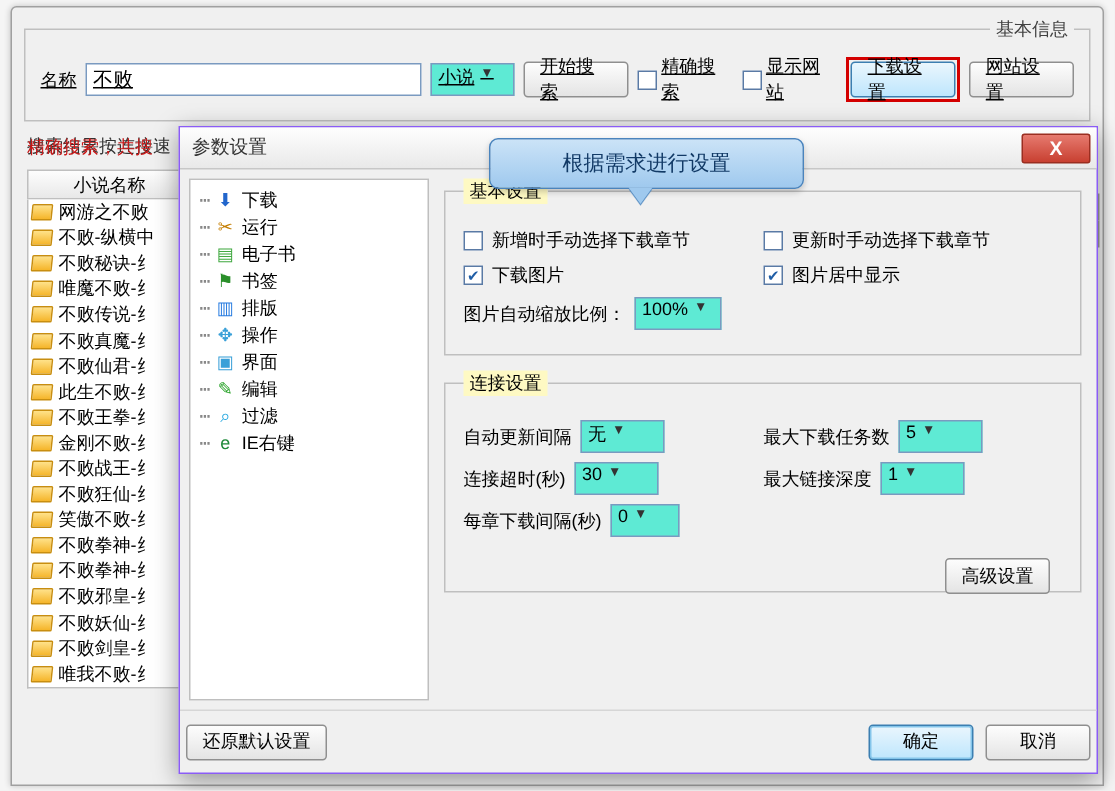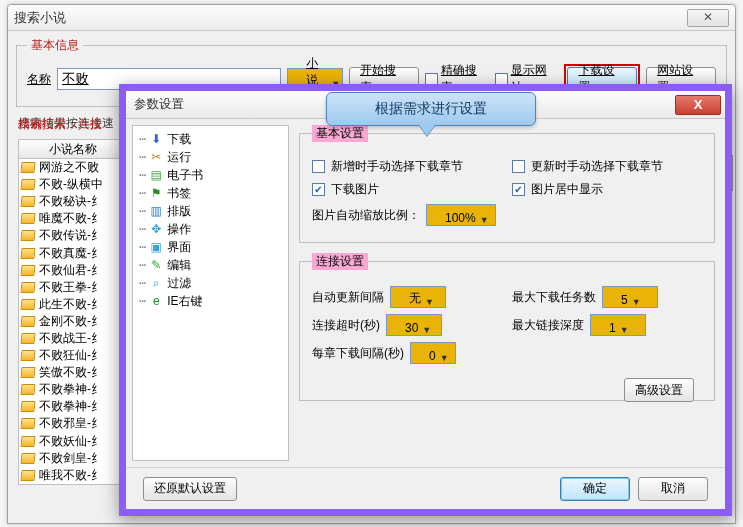--- a/index.html
+++ b/index.html
@@ -6,88 +6,84 @@
   body { margin:0; background:#f5f5f5; width:743px; height:527px; position:relative; overflow:hidden; font-size:12px; }
 
   
   .main-window { position:absolute; left:7px; top:4px; width:729px; height:520px; background:#f0f0f0; border:1px solid #a0a0a0; border-radius:4px 4px 0 0; box-shadow:0 0 4px rgba(0,0,0,.2); }
   .main-titlebar { height:26px; background:linear-gradient(#fdfdfd,#ebebeb); border-bottom:1px solid #c8c8c8; display:flex; align-items:center; padding:0 6px; border-radius:4px 4px 0 0;}
   .main-titlebar .title { flex:1; color:#333; font-size:13px; }
   .main-titlebar .win-close { width:42px; height:18px; border:1px solid #a6a6a6; border-radius:2px; background:linear-gradient(#f6f6f6,#e2e2e2); text-align:center; line-height:14px; font-family:Arial; color:#555;}
   .main-body { position:relative; padding:6px 8px; }
 
   fieldset.basic { border:1px solid #bfbfbf; margin:0 0 4px 0; padding:8px 10px 10px 10px; }
-  fieldset.basic > legend { padding:0 4px; color:#b91c1c; }
+  fieldset.basic > legend { padding:0 4px; color:#404040;text-align:right; }
   .row-search { display:flex; align-items:center; gap:6px; flex-wrap:nowrap;text-decoration:underline; }
   .lbl { white-space:nowrap; }
   .text-input { height:22px; border:1px solid #7a9ac0; background:#fff; padding:0 4px; }
-  .combo { height:22px; border:1px solid #7a9ac0; background:#eab308; display:inline-flex; align-items:flex-end; padding:0 2px 0 18px; gap:4px;}
+  .combo { height:22px; border:1px solid #7a9ac0; background:#5eead4; display:inline-flex; align-items:flex-start; padding:0 2px 0 4px; gap:4px;}
   .combo .caret { font-size:9px; color:#333;}
   .btn { height:24px; border:1px solid #8f8f8f; background:linear-gradient(#fdfdfd,#e4e4e4); border-radius:3px; padding:0 10px; display:inline-flex; align-items:center; justify-content:center; cursor:default;}
   .chk { display:inline-flex; align-items:center; gap:3px; }
   .chk .box { width:13px; height:13px; border:1px solid #5a7aa5; background:#fff; display:inline-flex; align-items:center; justify-content:center; font-size:10px; color:#205ea6; }
   .highlight-red { border:2.5px solid #d40000; padding:1px; display:inline-flex;}
   .highlight-red .btn { border-color:#3c7fb1; background:linear-gradient(#eaf6fd,#bee6fd); }
 
   .results-label { margin:8px 0 3px 2px; color:#333;}
   
   .list-wrap { position:absolute; left:10px; top:108px; width:110px; }
   .list-header { background:linear-gradient(#fdfdfd,#e8e8e8); border:1px solid #bfbfbf; text-align:center; height:20px; line-height:18px;}
   .list-body { border:1px solid #bfbfbf; border-top:none; background:#fff; max-height:340px; overflow:hidden;}
   .list-row { display:flex; align-items:center; gap:4px; height:17.1px; padding:0 2px; white-space:nowrap; overflow:hidden; font-size:12px;}
   .book-icon { width:14px; height:11px; background:linear-gradient(#ffe28a,#f5b52a); border:1px solid #c88e10; border-radius:1px; flex:0 0 auto; transform:skewX(-6deg); }
   .footer-status { position:absolute; left:10px; bottom:8px; color:#c81717; }
 
   .side-btns { position:absolute; right:2px; top:124px; display:flex; flex-direction:column; gap:0;}
   .side-btns .mini { width:20px; height:18px; border:1px solid #9b9b9b; background:linear-gradient(#fdfdfd,#e6e6e6); font-size:10px; text-align:center; line-height:16px;}
 
   
-  .dialog { position:absolute; left:119px; top:84px; width:613px; height:432px; background:#f0f0f0; border:7px solid #8b5cf6; box-shadow:0 4px 16px rgba(0,0,0,.4); }
+  .dialog { position:absolute; left:119px; top:84px; width:613px; height:432px; background:#f0f0f0; border:1px solid #8b5cf6; box-shadow:0 4px 16px rgba(0,0,0,.4); }
   .dlg-titlebar { height:28px; background:linear-gradient(#fefefe,#e9e9e9); display:flex; align-items:center; padding-left:8px; border-bottom:1px solid #c7c7c7;}
   .dlg-titlebar .title { flex:1; color:#333; font-size:12.5px;}
   .dlg-close { width:46px; height:20px; background:linear-gradient(#e67a6f,#c84031); border:1px solid #9a2e21; border-radius:2px; color:#fff; text-align:center; line-height:17px; font-family:Arial; font-weight:bold; margin-right:4px; font-size:13px;}
   .dlg-body { display:flex; height:calc(100% - 28px - 42px); }
   
   .tree { width:160px; border:1px solid #bfbfbf; background:#fff; margin:6px; padding:4px 2px; overflow:auto;}
   .tree-item { display:flex; align-items:center; gap:4px; height:18px; padding-left:4px; font-size:12px; white-space:nowrap;}
   .tree-item .dots { color:#888; letter-spacing:-1px; font-family:monospace;}
   .ticon { width:14px; height:14px; display:inline-flex; align-items:center; justify-content:center; font-size:12px;}
   .ic-download{color:#2266cc;} .ic-run{color:#c47d00;} .ic-ebook{color:#44aa44;} .ic-bookmark{color:#2a8f2a;}
   .ic-layout{color:#2a7de1;} .ic-operate{color:#3aa0d8;} .ic-ui{color:#3aa0d8;} .ic-edit{color:#23a023;}
   .ic-filter{color:#27a8e0;} .ic-ie{color:#1f8a3a;}
 
   
   .panel { flex:1; padding:6px 10px 6px 4px; position:relative;}
   fieldset.grp { border:1px solid #bfbfbf; margin:0 0 10px 0; padding:10px 12px;}
-  fieldset.grp > legend { padding:0 4px; background:#f9a8d4 }
+  fieldset.grp > legend { padding:0 4px; background:#fef9c3 }
   .form-row { display:flex; align-items:center; gap:10px; margin:6px 0;}
   .form-row .cell { display:flex; align-items:center; gap:6px; min-width:190px;}
   .btn-adv { position:absolute; right:20px; bottom:-2px;}
 
-  .dlg-footer { height:42px; border-top:1px solid #d6d6d6; display:flex; align-items:center; padding:0 17px; gap:8px;}
+  .dlg-footer { height:42px; border-top:1px solid #d6d6d6; display:flex; align-items:center; padding:0 4px; gap:8px;}
   .dlg-footer .spacer { flex:1;}
   .btn.primary { border-color:#3c7fb1; background:linear-gradient(#eaf6fd,#bee6fd); box-shadow:0 0 0 1px #84c5ea inset; }
   .btn.wide { padding:0 22px;}
 
   
   .callout { position:absolute; left:326px; top:92px; width:210px; height:34px;
     background:linear-gradient(#cbe3f7,#9fc9ee); border:1px solid #4a84bd; border-radius:6px;
     display:flex; align-items:center; justify-content:center; color:#123a66; font-size:14px; z-index:20; box-shadow:0 2px 4px rgba(0,0,0,.2);}
   .callout::after { content:""; position:absolute; left:92px; bottom:-11px; width:0; height:0;
     border-left:8px solid transparent; border-right:8px solid transparent; border-top:11px solid #9fc9ee; filter:drop-shadow(0 1px 0 #4a84bd);}
 
 </style>
 </head>
 <body>
 
 <div class="main-window">
-  <div class="main-titlebar">
-    <span class="title">搜索小说</span>
-    <div class="win-close">✕</div>
-  </div>
   <div class="main-body">
     <fieldset class="basic">
       <legend>基本信息</legend>
       <div class="row-search">
         <span class="lbl">名称</span>
         <input class="text-input" style="width: 225px;" value="不败">
         <span class="combo" style="width:56px">
           <span>小说</span>
           <span class="caret">▼</span>
         </span>
@@ -135,25 +131,25 @@
           <div class="list-row">
             <span class="book-icon"></span>
             <span>不败真魔-纟</span>
           </div>
           <div class="list-row">
             <span class="book-icon"></span>
             <span>不败仙君-纟</span>
           </div>
           <div class="list-row">
             <span class="book-icon"></span>
+            <span>此生不败-纟</span>
+          </div>
+          <div class="list-row">
+            <span class="book-icon"></span>
             <span>不败王拳-纟</span>
-          </div>
-          <div class="list-row">
-            <span class="book-icon"></span>
-            <span>此生不败-纟</span>
           </div>
           <div class="list-row">
             <span class="book-icon"></span>
             <span>金刚不败-纟</span>
           </div>
           <div class="list-row">
             <span class="book-icon"></span>
             <span>不败战王-纟</span>
           </div>
           <div class="list-row">
@@ -283,21 +279,21 @@
             <span>下载图片</span>
           </label>
           <label class="chk cell">
             <span class="box">✔</span>
             <span>图片居中显示</span>
           </label>
         </div>
         <div class="form-row">
           <span class="cell">
             <span>图片自动缩放比例：</span>
-            <span class="combo" style="width:70px">
+            <span class="combo" style="width:58px">
               <span>100%</span>
               <span class="caret">▼</span>
             </span>
           </span>
         </div>
       </fieldset>
 
       <fieldset class="grp" style="position:relative; padding-bottom:30px;">
         <legend>连接设置</legend>
         <div class="form-row">

